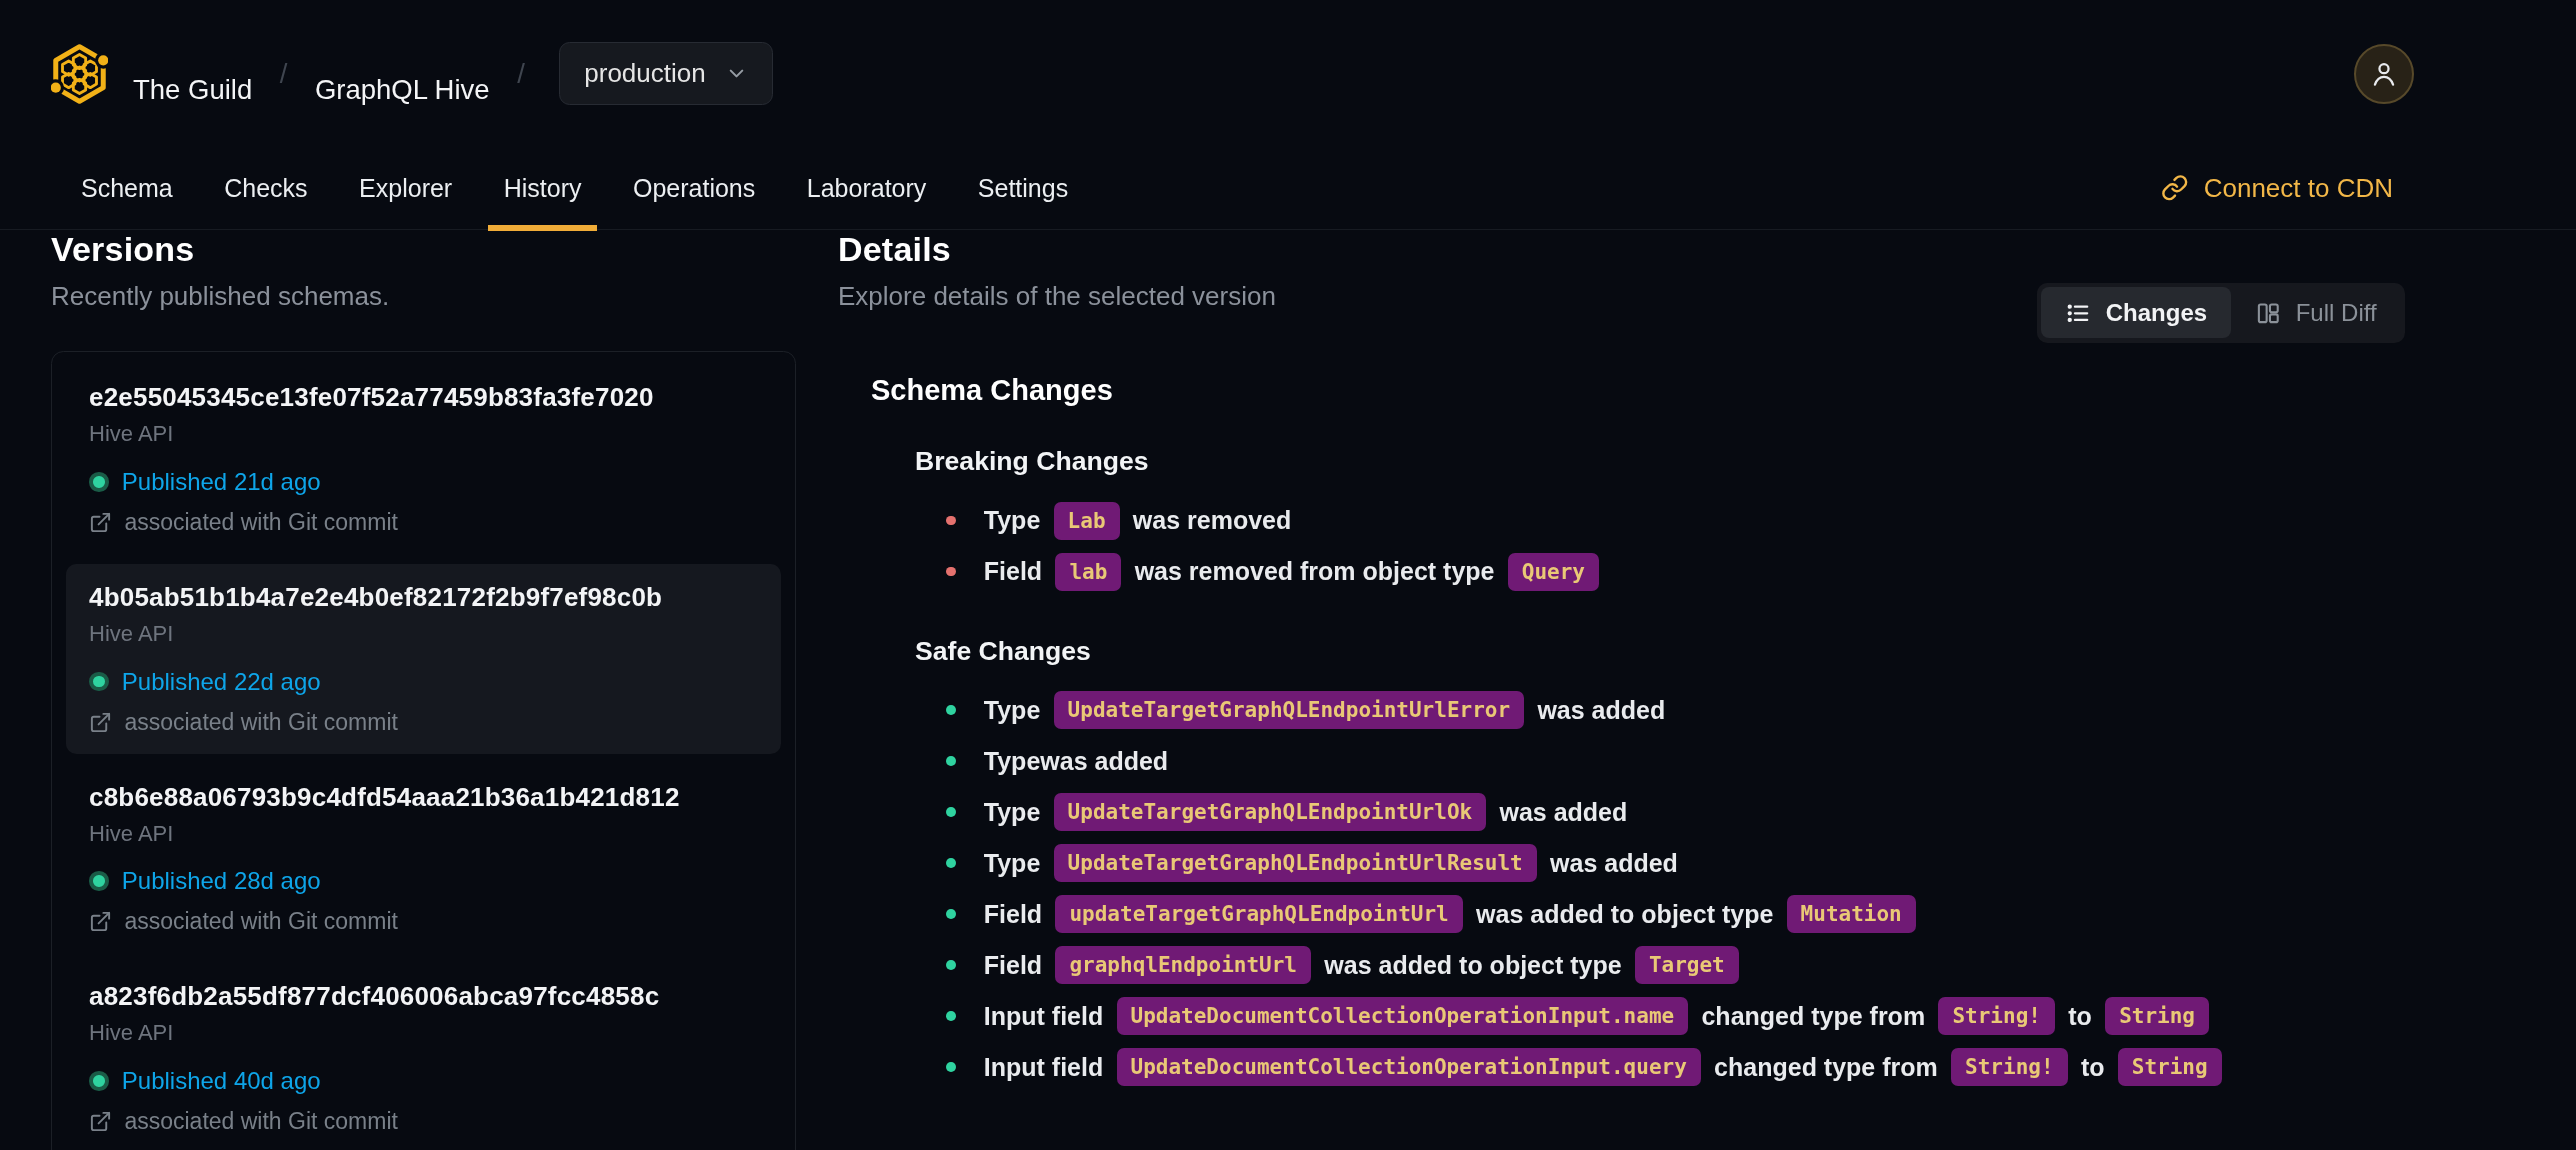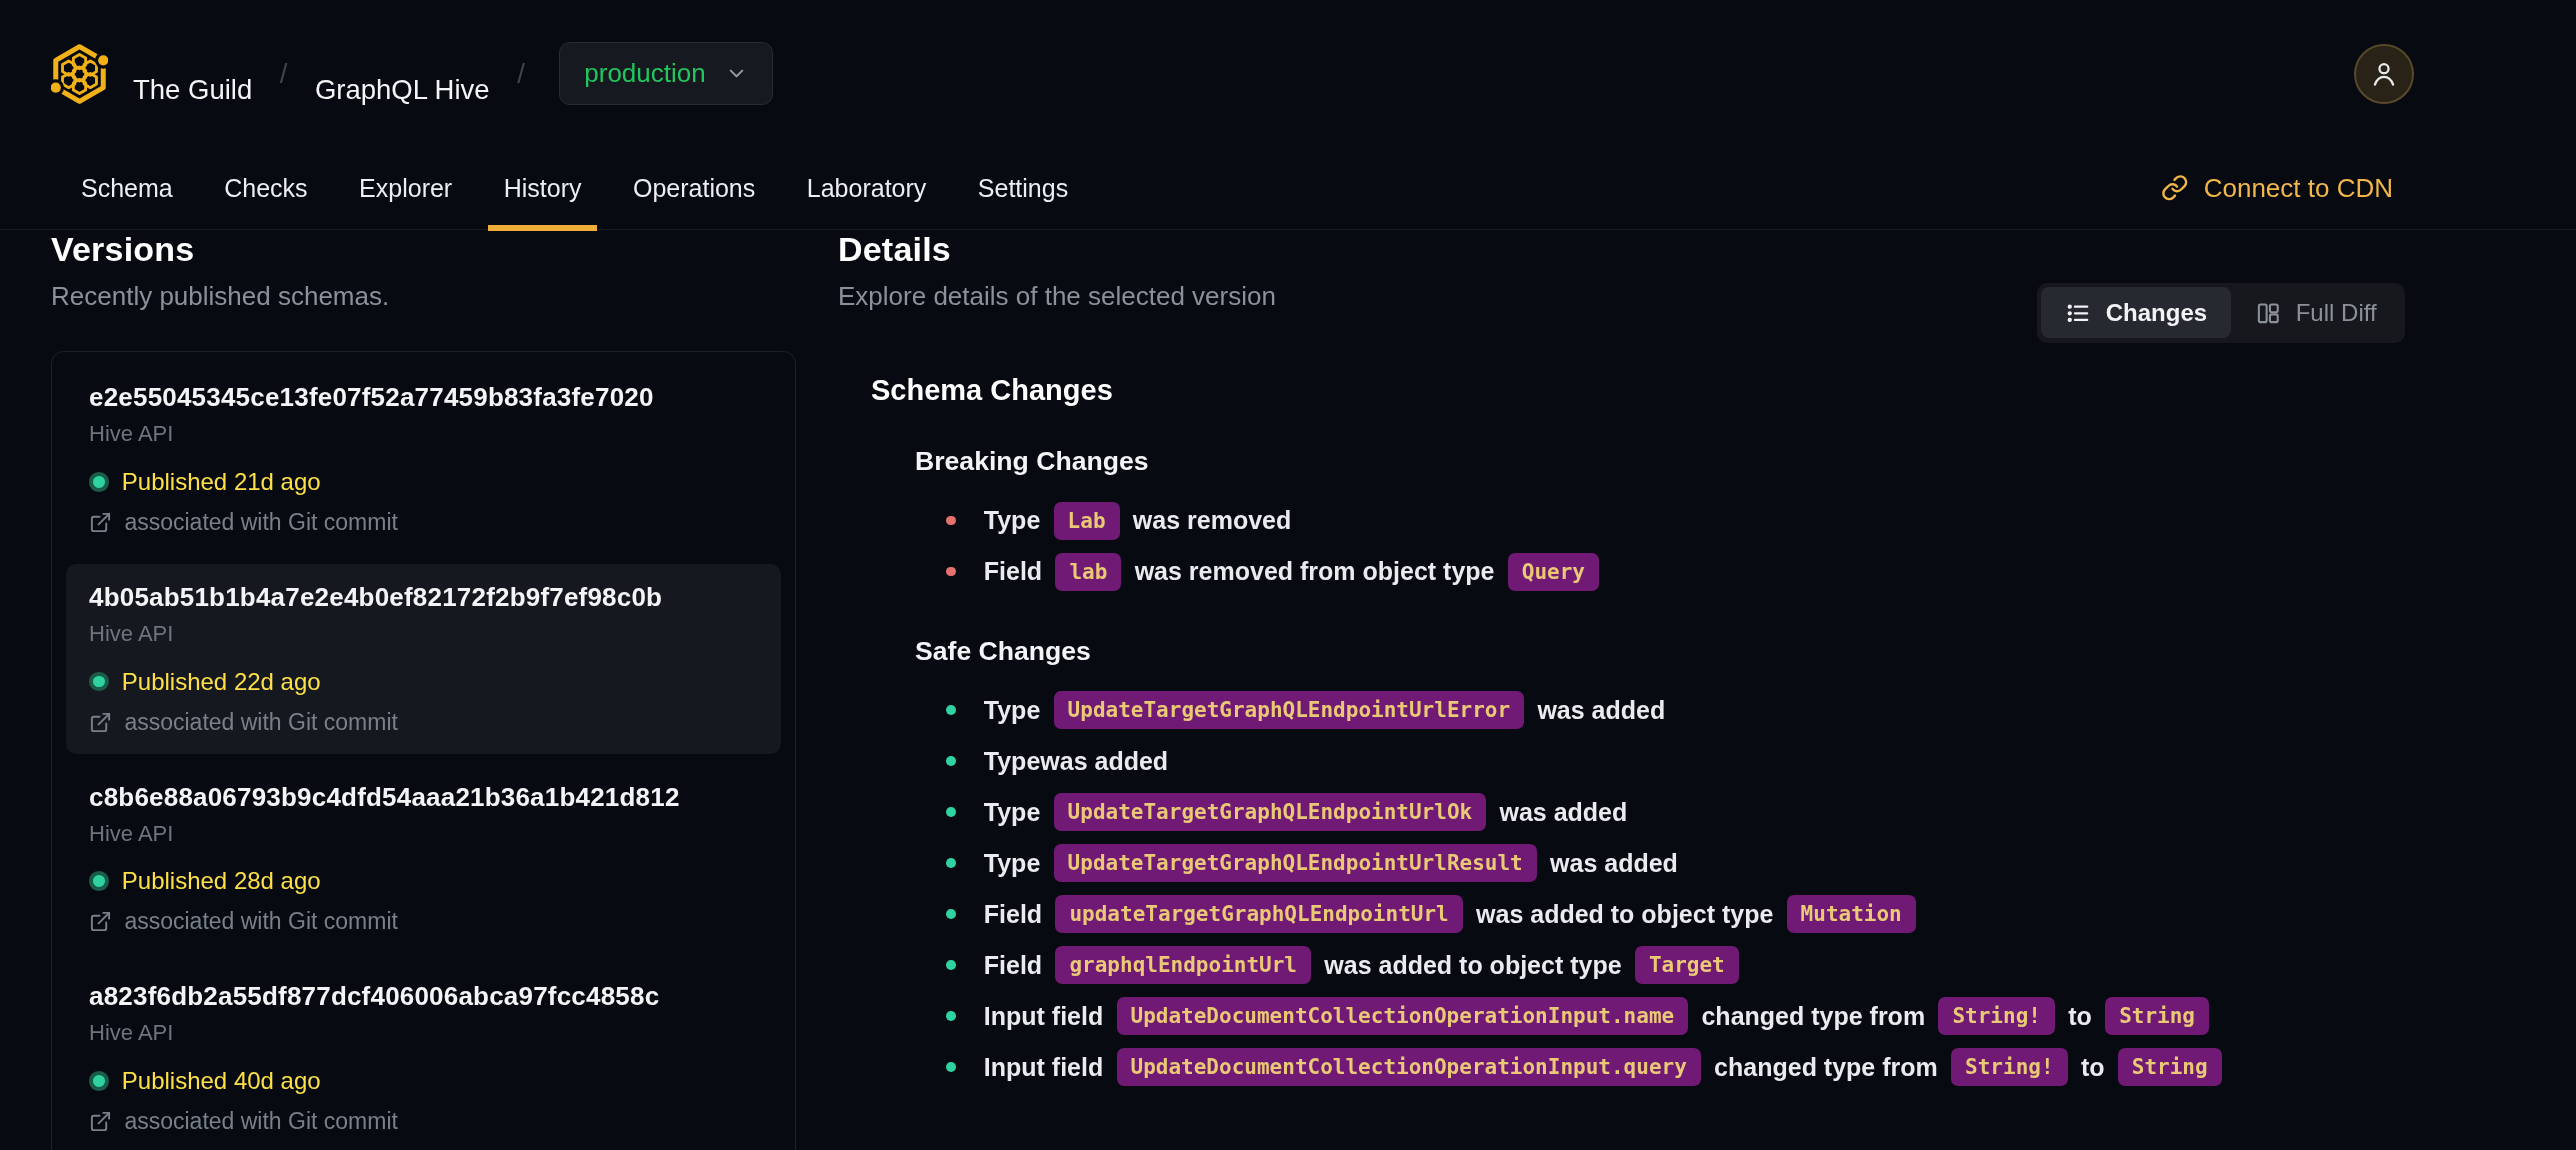--- a/index.html
+++ b/index.html
@@ -14,21 +14,21 @@
 
   
   .header-top { display:flex; align-items:center; height:147px; padding:0 162px 0 51px; }
   .logo { flex:none; }
   .crumbs { display:flex; align-items:center; margin-left:25px; }
   .crumb { font-size:27.5px; font-weight:500; color:#f4f5f7; cursor:pointer;margin-top:32px; }
   .crumb-sep { margin:0 27.5px; font-size:27.5px; color:#3f454f; }
   .target-btn {
     display:flex; align-items:center; gap:19.5px; margin-left:7px;
     background:#16191f; border:1.8px solid #272b33; border-radius:10.6px;
-    padding:15px 24px; font-size:26px; color:#22c55e; cursor:pointer;
+    padding:15px 24px; font-size:26px; color:#e5e5e5; cursor:pointer;
   }
   .avatar {
     margin-left:auto; width:60px; height:60px; border-radius:50%;
     background:#282217; border:2.7px solid #57492a;
     display:flex; align-items:center; justify-content:center; cursor:pointer;
   }
 
   
   .nav { display:flex; align-items:center; height:83px; padding:0 183px 0 65px; border-bottom:1.8px solid #171b22; }
   .tabs { display:flex; align-items:stretch; height:100%; }
@@ -48,21 +48,21 @@
   .panel-title { font-size:34px; font-weight:700; color:#ffffff; letter-spacing:0.2px; }
   .panel-sub { margin-top:12.4px; font-size:26px; color:#8b919b; }
 
   
   .version-list { margin-top:39px; border:1.8px solid #1c2027; border-radius:12.4px; padding:12.4px 14px; }
   .version-item { padding:17.7px 23px; border-radius:10.6px; cursor:pointer; }
   .version-item + .version-item { margin-top:10.6px; }
   .version-item.selected { background:#15181f; }
   .v-hash { font-size:26px; font-weight:600; color:#f3f4f6; letter-spacing:0.2px; }
   .v-service { margin-top:8px; font-size:22px; color:#6e747e; }
-  .v-pub { margin-top:20.4px; display:flex; align-items:center; gap:13.3px; font-size:24px; color:#fde047; }
+  .v-pub { margin-top:20.4px; display:flex; align-items:center; gap:13.3px; font-size:24px; color:#0ea5e9; }
   .v-dot { width:19.5px; height:19.5px; border-radius:50%; background:#2fd3a0; border:4.4px solid #1a5c47; flex:none; }
   .v-git { margin-top:13.3px; display:flex; align-items:center; gap:12.4px; font-size:23px; color:#798089; cursor:pointer; }
   .v-git svg { flex:none; }
 
   
   .toggle {
     position:absolute; top:53px; right:118px;
     display:flex; align-items:center; background:#16181e; border-radius:10.6px; padding:4.4px;
   }
   .toggle-btn {

